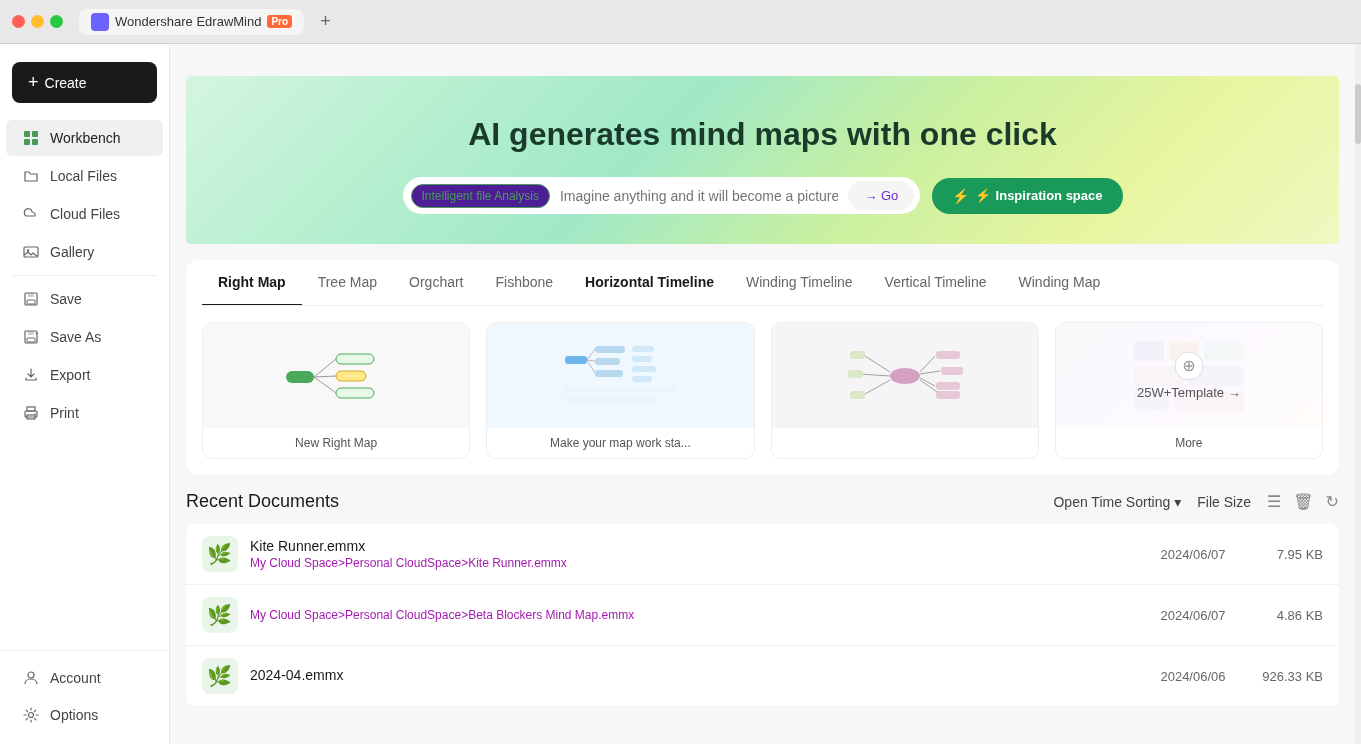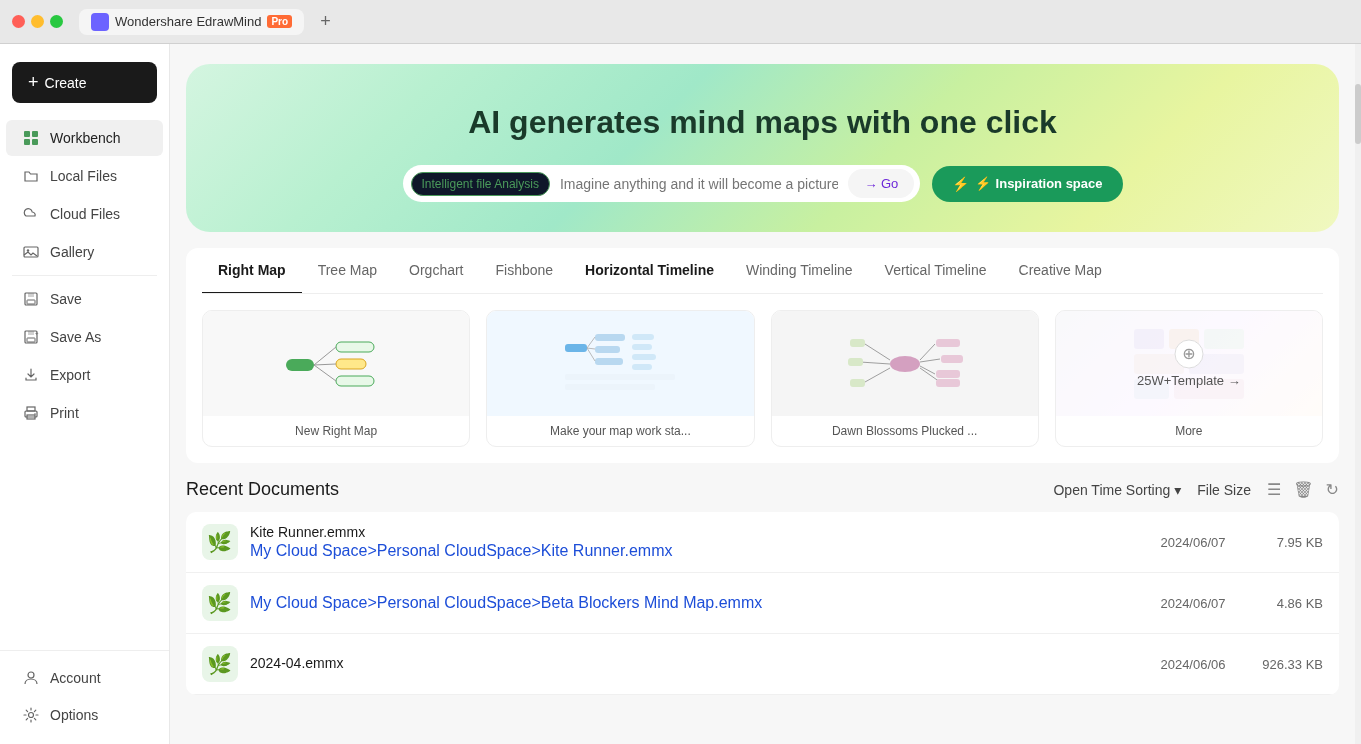--- a/index.html
+++ b/index.html
@@ -71,22 +71,22 @@
     .sidebar-item.active { background: #f0f0f0; font-weight: 500; color: #222; }
     .sidebar-icon { width: 18px; height: 18px; display: flex; align-items: center; justify-content: center; flex-shrink: 0; }
     .sidebar-bottom { margin-top: auto; border-top: 1px solid #eee; padding-top: 8px; }
     .sidebar-divider { height: 1px; background: #eee; margin: 4px 12px; }
 
     
     .content { flex: 1; overflow-y: auto; background: #f7f7f7; position: relative; }
 
     
     .hero-banner {
-      margin: 20px 16px 0;
-      border-radius: 24px;
+      margin: 32px 16px 0;
+      border-radius: 5px;
       background: linear-gradient(135deg, #d4f5e0 0%, #b8f0d0 20%, #a0e8c8 40%, #c8f0a0 60%, #e8f5a0 80%, #f0f8c0 100%);
       padding: 40px 20px 30px;
       text-align: center;
       position: relative;
       overflow: hidden;
     }
     .hero-title { font-size: 32px; font-weight: 700; color: #1a3a2a; margin-bottom: 24px; }
     .hero-input-row {
       display: flex; align-items: center; gap: 12px;
       max-width: 720px; margin: 0 auto;
@@ -94,21 +94,21 @@
     .hero-input-container {
       flex: 1;
       background: white;
       border-radius: 50px;
       display: flex;
       align-items: center;
       overflow: hidden;
       padding: 4px;
     }
     .ai-badge {
-      background: #0f172a;
+      background: #4c1d95;
       border: 1.5px solid #4a9a5a;
       color: #4a9a5a;
       border-radius: 20px;
       font-size: 12px;
       padding: 4px 10px;
       white-space: nowrap;
       margin-left: 4px;
       font-weight: 500;
     }
     .hero-input {
@@ -212,21 +212,21 @@
     .doc-item {
       display: flex; align-items: center;
       padding: 12px 16px;
       border-bottom: 1px solid #f0f0f0;
       cursor: pointer;
     }
     .doc-icon { width: 36px; height: 36px; background: #e8f5e8; border-radius: 8px; display: flex; align-items: center; justify-content: center; margin-right: 12px; flex-shrink: 0; }
     .doc-icon-inner { font-size: 20px; color: #4a9a5a; }
     .doc-info { flex: 1; min-width: 0; }
     .doc-name { font-size: 14px; font-weight: 500; color: #1a1a1a; margin-bottom: 2px; }
-    .doc-path { font-size: 16px; color: #1d4ed8; white-space: nowrap; overflow: hidden; text-overflow: ellipsis; }
+    .doc-path { font-size: 12px; color: #a21caf; white-space: nowrap; overflow: hidden; text-overflow: ellipsis; }
     .doc-date { font-size: 13px; color: #666; min-width: 100px; text-align: center; }
     .doc-size { font-size: 13px; color: #666; min-width: 80px; text-align: right; }
 
     
     .content::-webkit-scrollbar { width: 6px; }
     .content::-webkit-scrollbar-track { background: transparent; }
     .content::-webkit-scrollbar-thumb { background: #ccc; border-radius: 3px; }
   </style>
 </head>
 <body>
@@ -382,21 +382,21 @@
 
     <div class="templates-section">
       <div class="template-tabs">
         <div class="tab-item active">Right Map</div>
         <div class="tab-item">Tree Map</div>
         <div class="tab-item">Orgchart</div>
         <div class="tab-item">Fishbone</div>
         <div class="tab-item" style="font-weight:700; color:#1a1a1a;">Horizontal Timeline</div>
         <div class="tab-item">Winding Timeline</div>
         <div class="tab-item">Vertical Timeline</div>
-        <div class="tab-item">Creative Map</div>
+        <div class="tab-item">Winding Map</div>
       </div>
 
       <div class="template-cards">
 
         <div class="template-card">
           <div class="card-preview">
             <svg width="120" height="80" viewBox="0 0 120 80">
               <rect x="10" y="35" width="28" height="12" rx="6" fill="#4aaa5a"></rect>
               <rect x="60" y="18" width="38" height="10" rx="5" fill="#e8f8e8" stroke="#4aaa5a" stroke-width="1"></rect>
               <rect x="60" y="35" width="30" height="10" rx="5" fill="#ffe88a" stroke="#daa520" stroke-width="1"></rect>
@@ -443,21 +443,20 @@
               <rect x="91" y="46" width="24" height="8" rx="3" fill="#e8c8d8"></rect>
               <rect x="91" y="55" width="24" height="8" rx="3" fill="#e8c8d8"></rect>
               <line x1="45" y1="36" x2="20" y2="20" stroke="#888" stroke-width="0.8"></line>
               <line x1="45" y1="40" x2="15" y2="38" stroke="#888" stroke-width="0.8"></line>
               <line x1="45" y1="44" x2="20" y2="58" stroke="#888" stroke-width="0.8"></line>
               <rect x="5" y="15" width="15" height="8" rx="3" fill="#d8e8c8"></rect>
               <rect x="3" y="34" width="15" height="8" rx="3" fill="#d8e8c8"></rect>
               <rect x="5" y="55" width="15" height="8" rx="3" fill="#d8e8c8"></rect>
             </svg>
           </div>
-          <div class="card-label">Dawn Blossoms Plucked ...</div>
         </div>
 
 
         <div class="template-card more-card">
           <div class="card-preview" style="background: linear-gradient(135deg,#f0f0f5,#f8f0ff,#fff8f0); position:relative;">
             <svg width="120" height="80" viewBox="0 0 120 80" style="opacity:0.4;">
               <rect x="5" y="5" width="30" height="20" rx="3" fill="#c8b8e8"></rect>
               <rect x="40" y="5" width="30" height="20" rx="3" fill="#e8c8a0"></rect>
               <rect x="75" y="5" width="40" height="20" rx="3" fill="#c8e8d0"></rect>
               <rect x="5" y="30" width="50" height="20" rx="3" fill="#e8d0c8"></rect>

